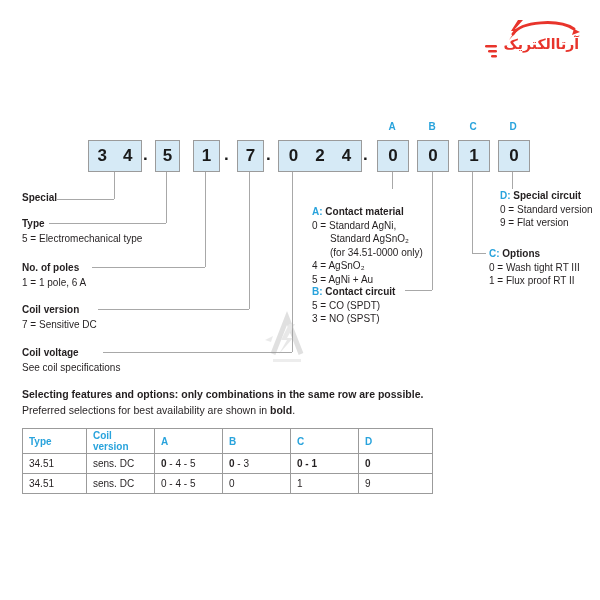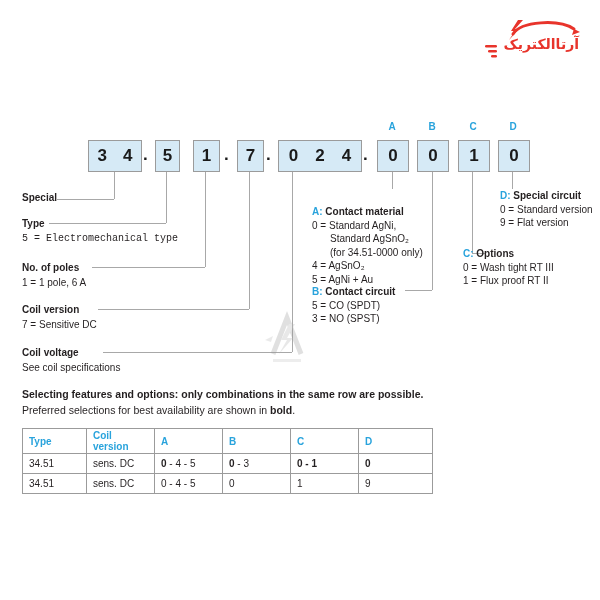--- a/index.html
+++ b/index.html
@@ -107,21 +107,21 @@
   <div class="vline" style="left:472px;top:172px;height:81px;"></div>
   <div class="hline" style="left:472px;top:253px;width:14px;"></div>
 
   <div class="vline" style="left:512px;top:172px;height:17px;"></div>
 
   <div class="lbl" style="left:22px;top:191px;">
     <b>Special</b>
   </div>
   <div class="lbl" style="left:22px;top:217px;">
     <b>Type</b>
-    <div style="margin-top:2px;font-family:Liberation Mono, monospace;">5 = Electromechanical type</div>
+    <div style="margin-top:2px;">5 = Electromechanical type</div>
   </div>
   <div class="lbl" style="left:22px;top:261px;">
     <b>No. of poles</b>
     <div style="margin-top:2px;">1 = 1 pole, 6 A</div>
   </div>
   <div class="lbl" style="left:22px;top:303px;">
     <b>Coil version</b>
     <div style="margin-top:2px;">7 = Sensitive DC</div>
   </div>
   <div class="lbl" style="left:22px;top:346px;">
@@ -149,21 +149,21 @@
   </div>
 
   <div class="grp" style="left:500px;top:189px;">
     <div>
       <span class="key">D:</span><span class="ttl"> Special circuit</span>
     </div>
     <div>0 = Standard version</div>
     <div>9 = Flat version</div>
   </div>
 
-  <div class="grp" style="left:463px;top:247px;">
+  <div class="grp" style="left:489px;top:247px;">
     <div>
       <span class="key">C:</span><span class="ttl"> Options</span>
     </div>
     <div>0 = Wash tight RT III</div>
     <div>1 = Flux proof RT II</div>
   </div>
 
   <div class="watermark">
     <svg width="48" height="56" viewBox="0 0 48 56">
       <path d="M10 44 L24 8 L38 44" fill="none" stroke="#9a9a9a" stroke-width="5"></path>

